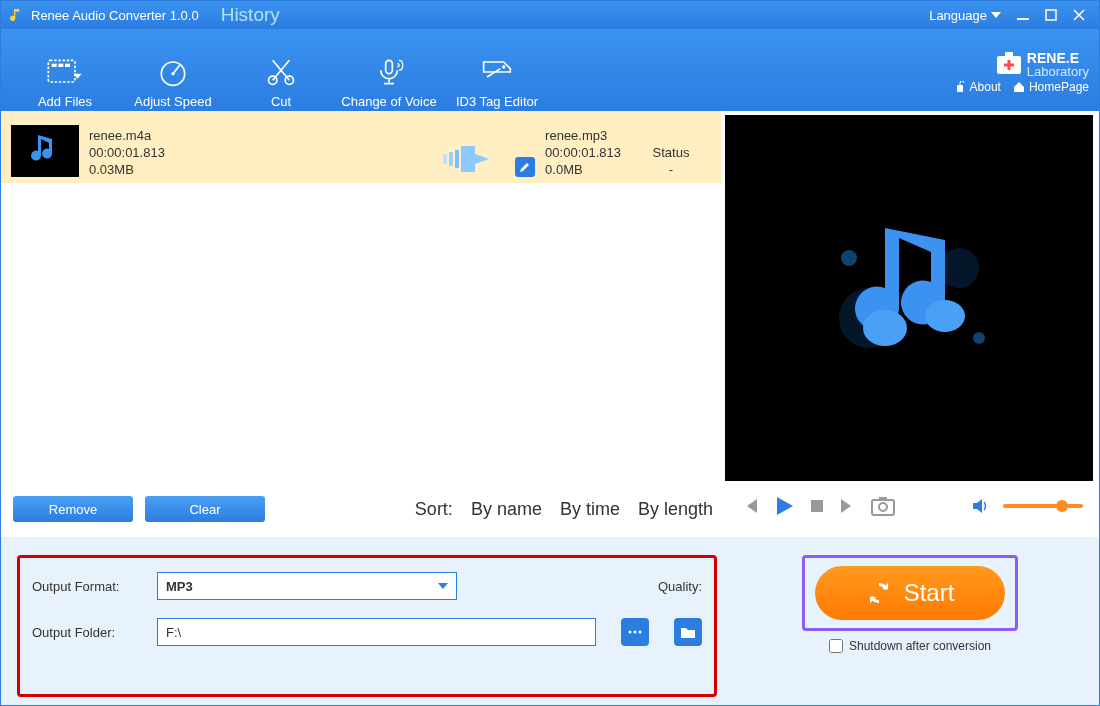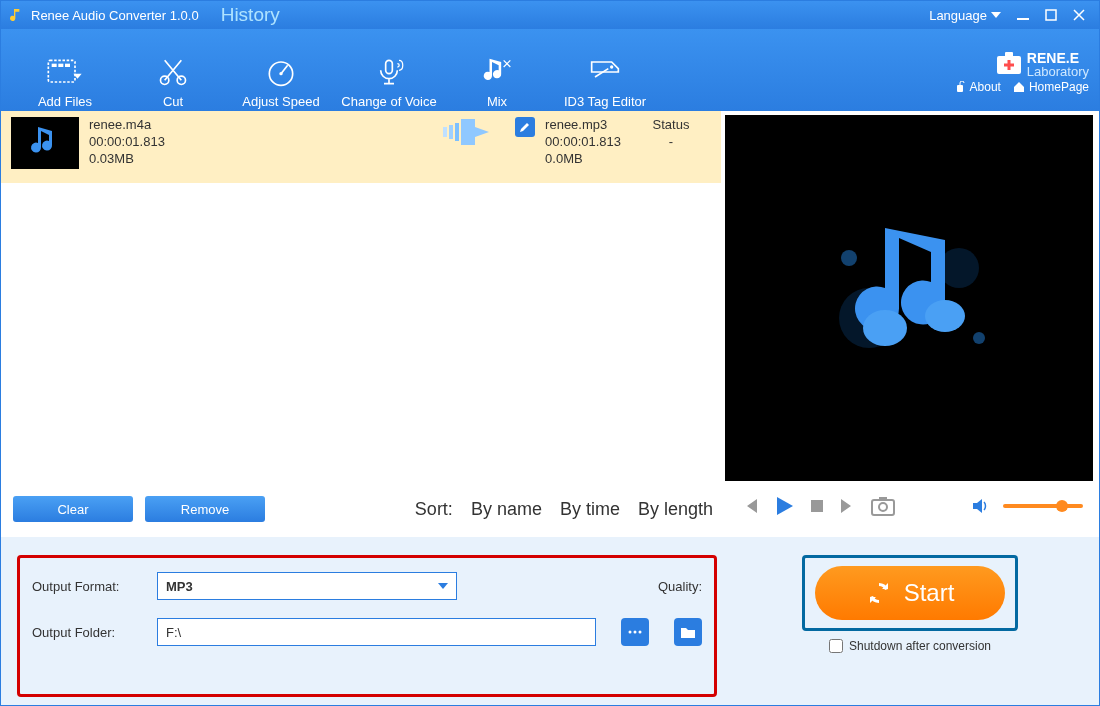--- a/index.html
+++ b/index.html
@@ -13,21 +13,21 @@
 .titlebar .winbtn { width:28px; height:20px; display:flex; align-items:center; justify-content:center; cursor:pointer; color:#fff; }
 .toolbar { height: 82px; background: linear-gradient(#3b92f0,#2b7de0); display:flex; align-items:center; padding:0 10px; color:#fff; }
 .toolbar .tbtn { width:108px; height:78px; display:flex; flex-direction:column; align-items:center; justify-content:flex-end; gap:4px; cursor:pointer; font-size:13px; }
 .toolbar .tbtn svg { width:40px; height:36px; }
 .toolbar .right { margin-left:auto; display:flex; flex-direction:column; align-items:flex-end; gap:2px; margin-top:4px; }
 .toolbar .brand { display:flex; align-items:center; gap:4px; }
 .toolbar .brandlinks { display:flex; gap:12px; font-size:12px; }
 .toolbar .brandlinks span { display:flex; align-items:center; gap:4px; cursor:pointer; }
 .workarea { display:flex; height:370px; }
 .filelist { width:720px; background:#fff; }
-.row { height:72px; background:#ffefc3; display:flex; align-items:flex-start; padding:6px 10px; gap:10px; font-size:13px; color:#333; }
+.row { height:72px; background:#ffefc3; display:flex; align-items:flex-end; padding:6px 10px; gap:10px; font-size:13px; color:#333; }
 .thumb { width:68px; height:52px; background:#000; display:flex; align-items:center; justify-content:center; }
 .rowcol { display:flex; flex-direction:column; gap:2px; }
 .arrow { margin-left:auto; margin-right:10px; }
 .status { width:80px; text-align:center; }
 .preview { flex:1; background:#000; display:flex; align-items:center; justify-content:center; margin:4px 6px 0 4px; }
 .midbar { height:56px; display:flex; align-items:center; padding:0 12px; }
 .btnblue { width:120px; height:26px; background:linear-gradient(#4aa0f4,#2b7de0); color:#fff; border:none; border-radius:3px; font-size:13px; cursor:pointer; margin-right:12px; }
 .sortarea { margin-left:auto; display:flex; align-items:flex-end; gap:18px; font-size:18px; color:#333; }
 .sortarea .sortlink { cursor:pointer; }
 .playerbar { height:50px; display:flex; align-items:center; padding:0 16px; gap:14px; }
@@ -38,21 +38,21 @@
 .bottom { height:168px; background:#e8f2fc; padding:18px 16px 8px 16px; display:flex; gap:20px; }
 .leftpanel { width:700px; border:3px solid #d40000; border-radius:4px; padding:14px 12px; display:flex; flex-direction:column; gap:18px; }
 .formrow { display:flex; align-items:center; gap:25px; font-size:13px; color:#333; }
 .formrow label { width:100px; }
 .sel { flex:0 0 300px; height:28px; border:1px solid #2b7de0; background:#fff; display:flex; align-items:center; padding:0 8px; cursor:pointer; justify-content:space-between; font-size:13px; color:#333;font-weight:bold; }
 .sel.small { flex:0 0 160px; }
 .qlabel { margin-left:auto; width:60px; text-align:right; }
 .folderinput { flex:1; height:28px; border:1px solid #2b7de0; background:#fff; padding:0 8px; font-size:13px; color:#333; display:flex; align-items:center; }
 .iconbtn { width:28px; height:28px; background:#2b7de0; border-radius:4px; display:flex; align-items:center; justify-content:center; cursor:pointer; color:#fff; }
 .rightpanel { flex:1; display:flex; flex-direction:column; align-items:center; }
-.startwrap { border:3px solid #0369a1; border-radius:4px; padding:8px 10px; }
+.startwrap { border:3px solid #8b5cf6; border-radius:4px; padding:8px 10px; }
 .startbtn { width:190px; height:54px; background:linear-gradient(#ff9a1f,#ff7a00); border:none; border-radius:27px; color:#fff; font-size:24px; display:flex; align-items:center; justify-content:center; gap:12px; cursor:pointer; }
 .shutdown { margin-top:8px; font-size:12px; color:#333; display:flex; align-items:center; gap:6px; }
 .shutdown input { width:14px; height:14px; }
 .caret { border-left:5px solid transparent; border-right:5px solid transparent; border-top:6px solid #2b7de0; }
 .caret.white { border-top-color:#fff; }
 .lowerflex { display:flex; }
 .lowerleft { width:724px; }
 </style>
 </head>
 <body>
@@ -93,48 +93,41 @@
         <rect x="4" y="6" width="32" height="26" rx="2" fill="none" stroke="#fff" stroke-width="2" stroke-dasharray="3 2"></rect>
         <rect x="8" y="10" width="6" height="4" fill="#fff"></rect>
         <rect x="16" y="10" width="6" height="4" fill="#fff"></rect>
         <rect x="24" y="10" width="6" height="4" fill="#fff"></rect>
         <path d="M34 22h10l-5 6z" fill="#fff"></path>
       </svg>
     <span>Add Files</span>
   </div>
   <div class="tbtn">
     <svg viewBox="0 0 48 40">
+        <circle cx="24" cy="22" r="14" fill="none" stroke="#fff" stroke-width="2"></circle>
+        <path d="M24 22L32 12" stroke="#fff" stroke-width="2"></path>
+        <circle cx="24" cy="22" r="2" fill="#fff"></circle>
+      </svg>
+    <span>Adjust Speed</span>
+  </div>
+  <div class="tbtn">
+    <svg viewBox="0 0 48 40">
         <circle cx="14" cy="30" r="5" fill="none" stroke="#fff" stroke-width="2"></circle>
         <circle cx="34" cy="30" r="5" fill="none" stroke="#fff" stroke-width="2"></circle>
         <path d="M14 30L34 6M34 30L14 6" stroke="#fff" stroke-width="2"></path>
       </svg>
     <span>Cut</span>
   </div>
   <div class="tbtn">
     <svg viewBox="0 0 48 40">
-        <circle cx="24" cy="22" r="14" fill="none" stroke="#fff" stroke-width="2"></circle>
-        <path d="M24 22L32 12" stroke="#fff" stroke-width="2"></path>
-        <circle cx="24" cy="22" r="2" fill="#fff"></circle>
-      </svg>
-    <span>Adjust Speed</span>
-  </div>
-  <div class="tbtn">
-    <svg viewBox="0 0 48 40">
         <rect x="20" y="6" width="8" height="16" rx="4" fill="none" stroke="#fff" stroke-width="2"></rect>
         <path d="M14 18a10 10 0 0 0 20 0M24 28v6M18 34h12" stroke="#fff" stroke-width="2" fill="none"></path>
         <path d="M34 10c3 0 3 4 0 4M36 6c6 0 6 12 0 12" stroke="#fff" stroke-width="1.5" fill="none"></path>
       </svg>
     <span>Change of Voice</span>
-  </div>
-  <div class="tbtn">
-    <svg viewBox="0 0 48 40">
-        <path d="M18 8v16a5 5 0 1 1-3-4V4l14 4v14a5 5 0 1 1-3-4V12z" fill="#fff"></path>
-        <path d="M32 6l8 8M40 6l-8 8" stroke="#fff" stroke-width="1.5"></path>
-      </svg>
-    <span>Mix</span>
   </div>
   <div class="tbtn">
     <svg viewBox="0 0 48 40">
         <path d="M8 8h24l8 8v4H8z" fill="none" stroke="#fff" stroke-width="2"></path>
         <circle cx="32" cy="14" r="2" fill="#fff"></circle>
         <path d="M12 26l16-10" stroke="#fff" stroke-width="2"></path>
       </svg>
     <span>ID3 Tag Editor</span>
   </div>
   <div class="right">
@@ -213,22 +206,22 @@
       <path d="M90 40v70a22 22 0 1 1-14-20V30l60 12v62a22 22 0 1 1-14-20V54z" fill="#3b92f0"></path>
       <ellipse cx="76" cy="130" rx="22" ry="18" fill="#4aa0f4"></ellipse>
       <ellipse cx="136" cy="118" rx="20" ry="16" fill="#4aa0f4"></ellipse>
     </svg>
   </div>
 </div>
 
 <div class="lowerflex">
   <div class="lowerleft">
     <div class="midbar">
+      <button class="btnblue">Remove</button>
       <button class="btnblue">Clear</button>
-      <button class="btnblue">Remove</button>
       <div class="sortarea">
         <span>Sort:</span>
         <span class="sortlink">By name</span>
         <span class="sortlink">By time</span>
         <span class="sortlink">By length</span>
       </div>
     </div>
   </div>
   <div style="flex:1;">
     <div class="playerbar">

